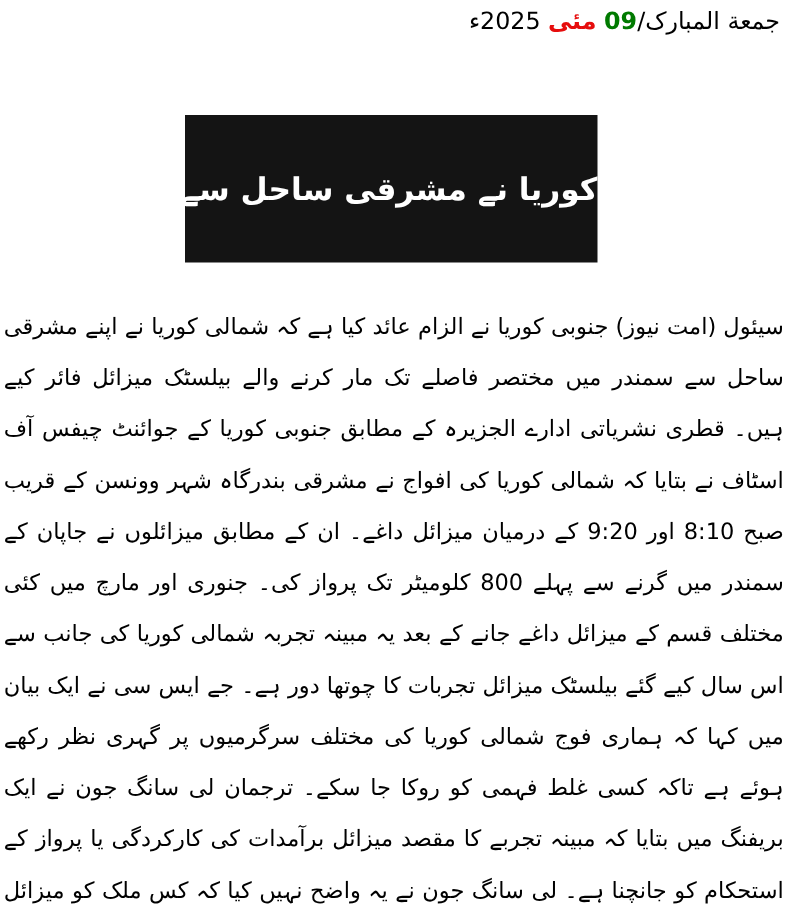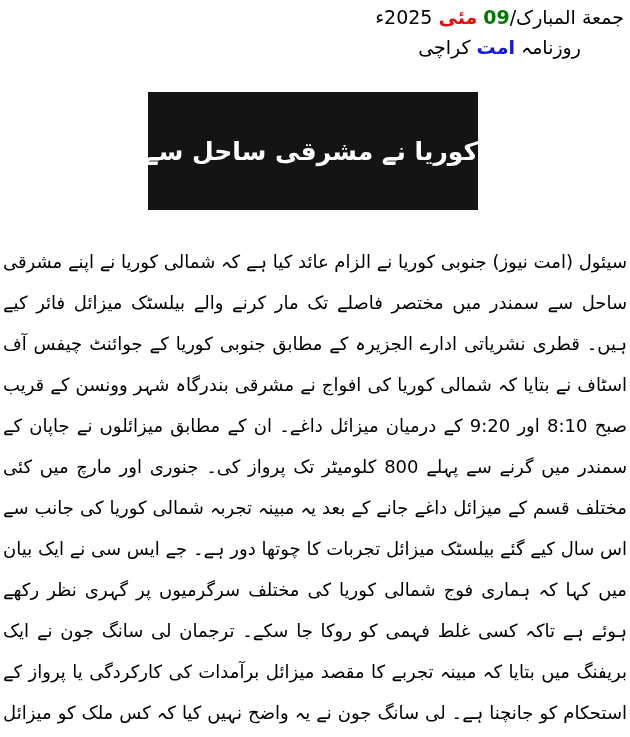--- a/index.html
+++ b/index.html
@@ -17,21 +17,21 @@
     background:var(--page-bg);
     color:var(--text-color);
     font-family:"DejaVu Sans", sans-serif;
     position:relative;
     overflow:hidden;
   }
   .masthead{
     position:absolute;
     top:2px;
     right:6px;
-    text-align:center;
+    text-align:left;
     direction:rtl;
   }
   .date-line{
     font-size:19px;
     line-height:30px;
     white-space:nowrap;
   }
   .date-line .day{color:var(--day-color);font-weight:bold;}
   .date-line .month{color:var(--month-color);font-weight:bold;}
   .paper-line{
@@ -83,25 +83,20 @@
 <body>
 
 <div class="page">
 
   <header class="masthead">
     <div class="date-line" dir="rtl">
       <span>جمعة المبارک/</span><span class="day">09</span>
       <span class="month">مئی</span>
       <span>2025ء</span>
     </div>
-    <div class="paper-line" dir="rtl">
-      <span>روزنامہ</span>
-      <span class="paper-name">امت</span>
-      <span>کراچی</span>
-    </div>
   </header>
 
   <section class="headline-box">
     <div class="headline-line">شمالی کوریا نے مشرقی ساحل سے میزائل</div>
   </section>
 
   <article class="article">
     <p>سیئول (امت نیوز) جنوبی کوریا نے الزام عائد کیا ہے کہ شمالی کوریا نے اپنے مشرقی ساحل سے سمندر میں مختصر فاصلے تک مار کرنے والے بیلسٹک میزائل فائر کیے ہیں۔ قطری نشریاتی ادارے الجزیرہ کے مطابق جنوبی کوریا کے جوائنٹ چیفس آف اسٹاف نے بتایا کہ شمالی کوریا کی افواج نے مشرقی بندرگاہ شہر وونسن کے قریب صبح 8:10 اور 9:20 کے درمیان میزائل داغے۔ ان کے مطابق میزائلوں نے جاپان کے سمندر میں گرنے سے پہلے 800 کلومیٹر تک پرواز کی۔ جنوری اور مارچ میں کئی مختلف قسم کے میزائل داغے جانے کے بعد یہ مبینہ تجربہ شمالی کوریا کی جانب سے اس سال کیے گئے بیلسٹک میزائل تجربات کا چوتھا دور ہے۔ جے ایس سی نے ایک بیان میں کہا کہ ہماری فوج شمالی کوریا کی مختلف سرگرمیوں پر گہری نظر رکھے ہوئے ہے تاکہ کسی غلط فہمی کو روکا جا سکے۔ ترجمان لی سانگ جون نے ایک بریفنگ میں بتایا کہ مبینہ تجربے کا مقصد میزائل برآمدات کی کارکردگی یا پرواز کے استحکام کو جانچنا ہے۔ لی سانگ جون نے یہ واضح نہیں کیا کہ کس ملک کو میزائل فراہم کیے جا سکتے ہیں، لیکن شمالی کوریا یوکرین میں اپنی جنگ میں روس کا کلیدی حمایتی رہا ہے۔ جنوبی کوریا کی نیشنل انٹیلی جنس سروس کے مطابق شمالی کوریا نے اپنی جنگی کوششوں کی حمایت کیلیے میزائل، توپ خانہ اور تقریباً 15,000 فوجی روس بھیجے ہیں۔</p>
   </article>
 

